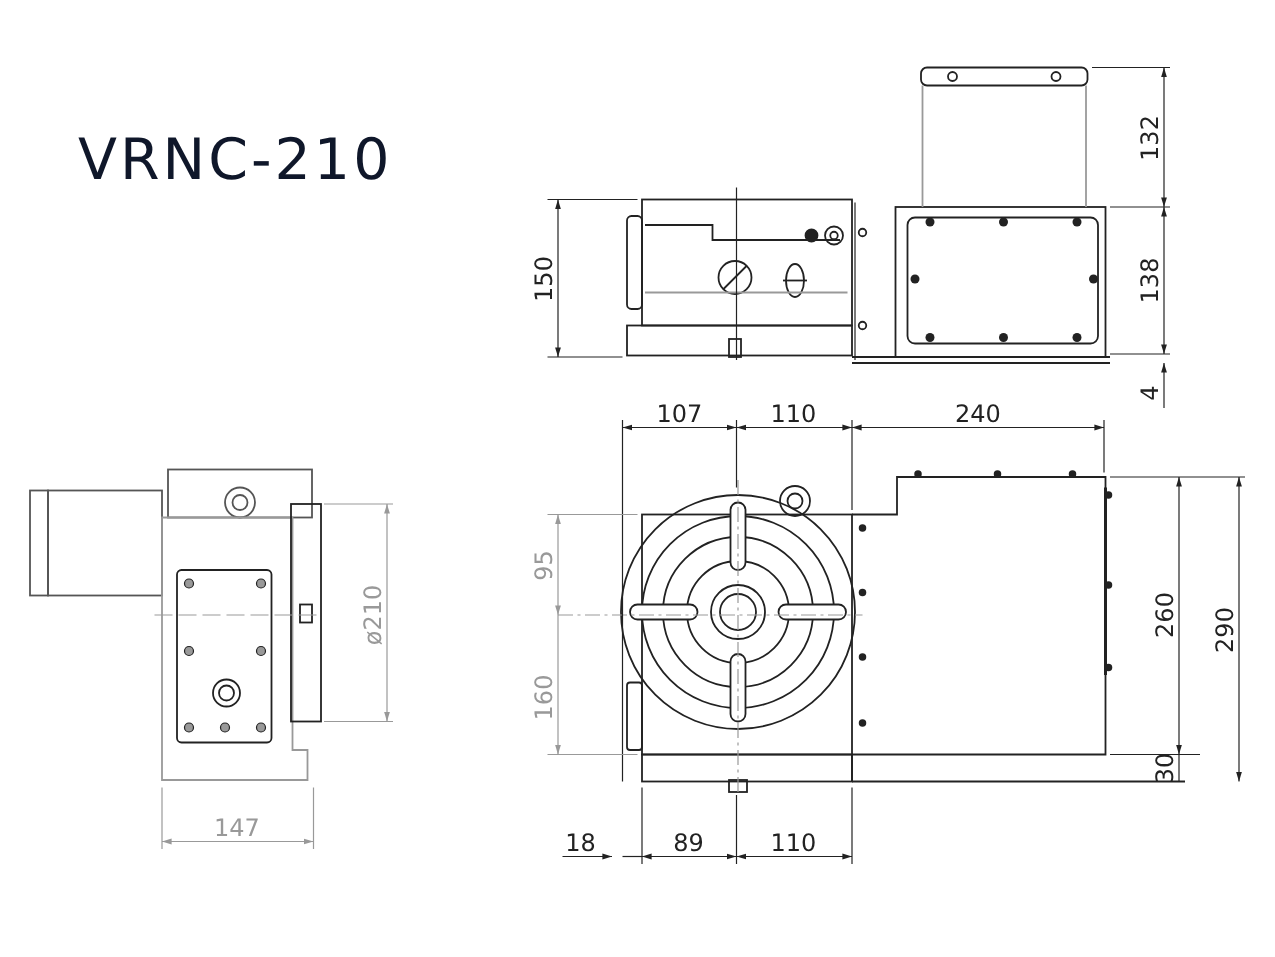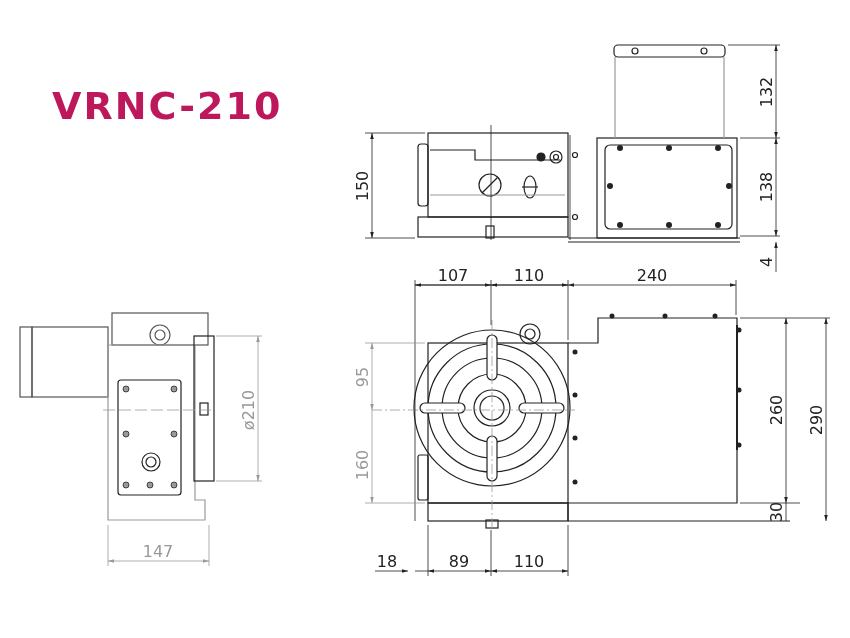--- a/index.html
+++ b/index.html
@@ -1,19 +1,19 @@
 <!DOCTYPE html>
 <html><head>
 <meta charset="utf-8">
 <style>
   html,body{margin:0;padding:0;background:#fff;}
   #stage{position:relative;width:850px;height:638px;background:#fff;overflow:hidden;}
   svg{position:absolute;left:0;top:0;}
   .t{font-family:"DejaVu Sans",sans-serif;fill:#222;}
-  .title{position:absolute;left:52px;top:84px;font-family:"DejaVu Sans",sans-serif;font-weight:700;font-size:38px;letter-spacing:2px;color:#be185d;}
+  .title{position:absolute;left:52px;top:84px;font-family:"DejaVu Sans",sans-serif;font-weight:400;font-size:38px;letter-spacing:2px;color:#0f172a;}
 </style>
 </head>
 <body>
 
 <div id="stage">
   <div class="title">VRNC-210</div>
 
   <svg width="850" height="638" viewBox="0 0 850 638" fill="none" stroke="#222" stroke-width="1.2">
     <defs>
       <marker id="ar" viewBox="0 0 10 10" refX="10" refY="5" markerWidth="8" markerHeight="8" orient="auto-start-reverse">

